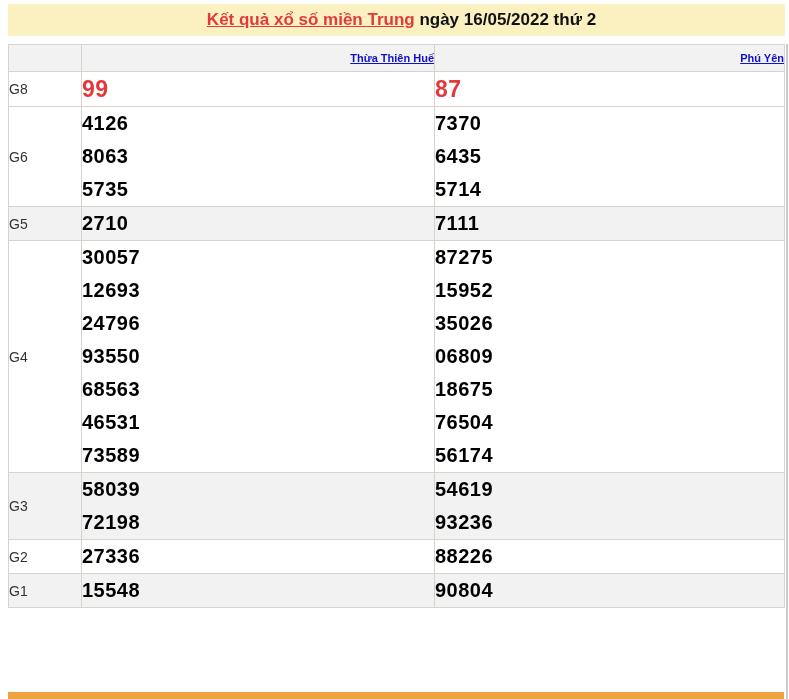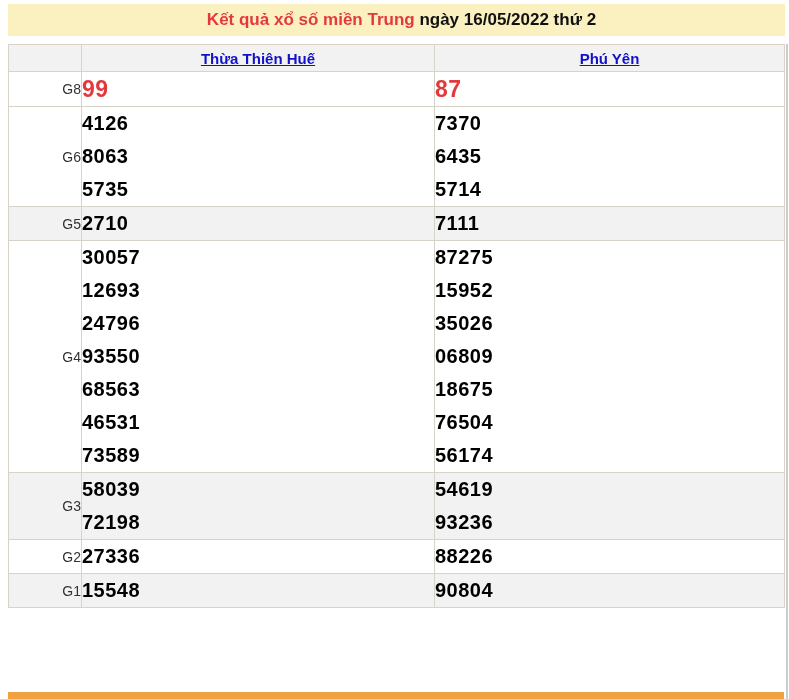--- a/index.html
+++ b/index.html
@@ -13,48 +13,49 @@
   .title-bar {
     position: absolute; left: 8px; top: 4px;
     width: 777px; height: 32px;
     background: var(--title_bg, #faf0c0);
     display: flex; align-items: center; justify-content: center;
     font-size: 17px; font-weight: bold; color: #111;
     white-space: pre;
   }
   .title-bar a {
     color: var(--accent_red, #e4393c);
+    text-decoration: underline;
     cursor: pointer;
     margin-left: 10px;
   }
   table.results {
     position: absolute; left: 8px; top: 44px;
     width: 776px;
     border-collapse: collapse;
     table-layout: fixed;
   }
   table.results td, table.results th {
     border: 1px solid var(--border, #d8d3c9);
     padding: 0;
   }
   thead th {
     height: 26px;
     background: var(--stripe, #f2f2f2);
-    font-size: 15px;
-    text-align: center;
+    font-size: 11px;
+    text-align: right;
   }
   thead a {
     color: var(--link_blue, #1111cc);
     font-weight: bold;
     text-decoration: underline;
     cursor: pointer;
   }
   tbody tr.stripe td { background: var(--stripe, #f2f2f2); }
   td.prize-label {
-    text-align: right;
+    text-align: left;
     font-size: 14px;
     color: #333333;
     font-weight: normal;
   }
   td.num-cell {
     text-align: left;
     vertical-align: middle;
     padding: 1px 0;
   }
   .num {

